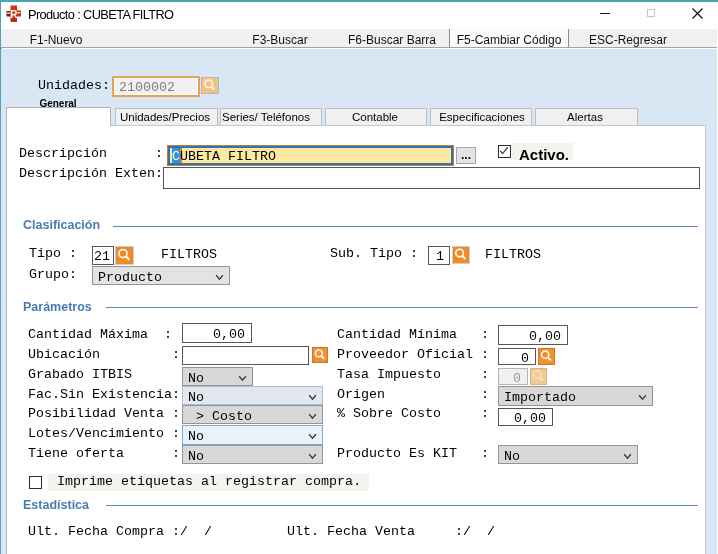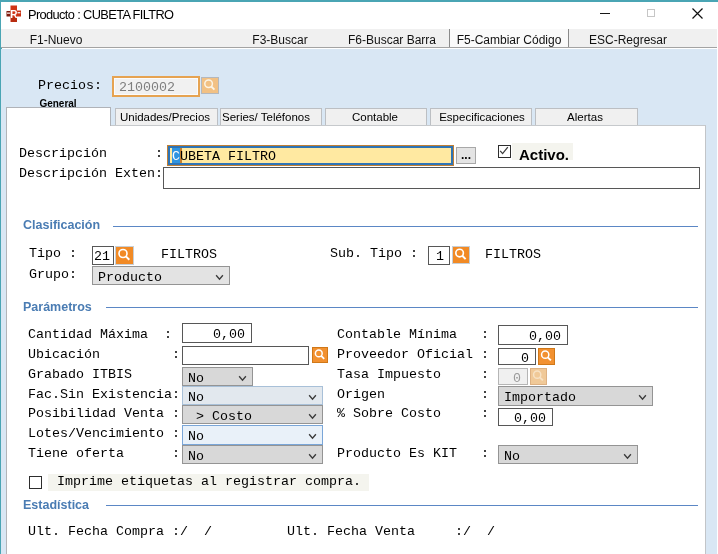--- a/index.html
+++ b/index.html
@@ -48,21 +48,21 @@
   <span class="abs" style="left:279px;top:0;transform:translateX(-50%);">F3-Buscar</span>
   <span class="abs" style="left:391px;top:0;transform:translateX(-50%);">F6-Buscar Barra</span>
   <span class="abs" style="left:508px;top:0;transform:translateX(-50%);">F5-Cambiar Código</span>
   <span class="abs" style="left:627px;top:0;transform:translateX(-50%);">ESC-Regresar</span>
 </div>
 <div class="abs" style="left:449px;top:29px;width:1px;height:18px;background:#8a8a8a;"></div>
 <div class="abs" style="left:568px;top:29px;width:1px;height:18px;background:#8a8a8a;"></div>
 
 <div class="abs" style="left:1px;top:49px;width:716px;height:505px;background:#d9e7f4;"></div>
 
-<div class="abs mono" style="left:38px;top:79px;">Precios:</div>
+<div class="abs mono" style="left:38px;top:79px;">Unidades:</div>
 <div class="abs" style="left:112px;top:76px;width:88px;height:21px;background:#f1f1f1;border:2px solid #e6a351;box-shadow:inset 0 0 0 1px #fbfbfb;"></div>
 <div class="abs mono" style="left:119px;top:81px;color:#7e7e7e;">2100002</div>
 <div class="abs" style="left:201px;top:77px;width:18px;height:17px;background:#f2c184;border:1px solid #b4b8bd;">
   <svg width="16" height="15" viewBox="0 0 16 15">
     <circle cx="6.6" cy="5.8" r="3.8" fill="none" stroke="#fcf4e4" stroke-width="1.5"></circle>
     <path d="M9.3 8.5 L12.4 11.6" stroke="#fcf4e4" stroke-width="1.9"></path>
   </svg>
 </div>
 
 <div class="abs" style="left:6px;top:125px;width:700px;height:429px;background:#ffffff;border-left:1px solid #b2b5b9;border-right:1.5px solid #c2c5c8;border-top:1px solid #c6c9cc;"></div>
@@ -176,21 +176,21 @@
       <path d="M1 2 L4 5.5 L7 2" fill="none" stroke="#3c3c3c" stroke-width="1.2"></path>
     </svg>
 </div>
 <div class="dd" style="left:182px;top:445px;width:141px;height:19px;">
   <span class="t">No</span>
   <svg class="chev" viewBox="0 0 8 8">
       <path d="M1 2 L4 5.5 L7 2" fill="none" stroke="#3c3c3c" stroke-width="1.2"></path>
     </svg>
 </div>
 
-<div class="abs mono" style="left:337px;top:328px;">Contable Mínima   :</div>
+<div class="abs mono" style="left:337px;top:328px;">Cantidad Mínima   :</div>
 <div class="abs mono" style="left:337px;top:348px;">Proveedor Oficial :</div>
 <div class="abs mono" style="left:337px;top:368px;">Tasa Impuesto     :</div>
 <div class="abs mono" style="left:337px;top:388px;">Origen            :</div>
 <div class="abs mono" style="left:337px;top:407px;">% Sobre Costo     :</div>
 <div class="abs mono" style="left:337px;top:447px;">Producto Es KIT   :</div>
 
 <div class="fld" style="left:498px;top:325px;width:70px;height:20px;">
     <span class="v">0,00</span>
   </div>
 <div class="fld" style="left:498px;top:348px;width:38px;height:17px;">

